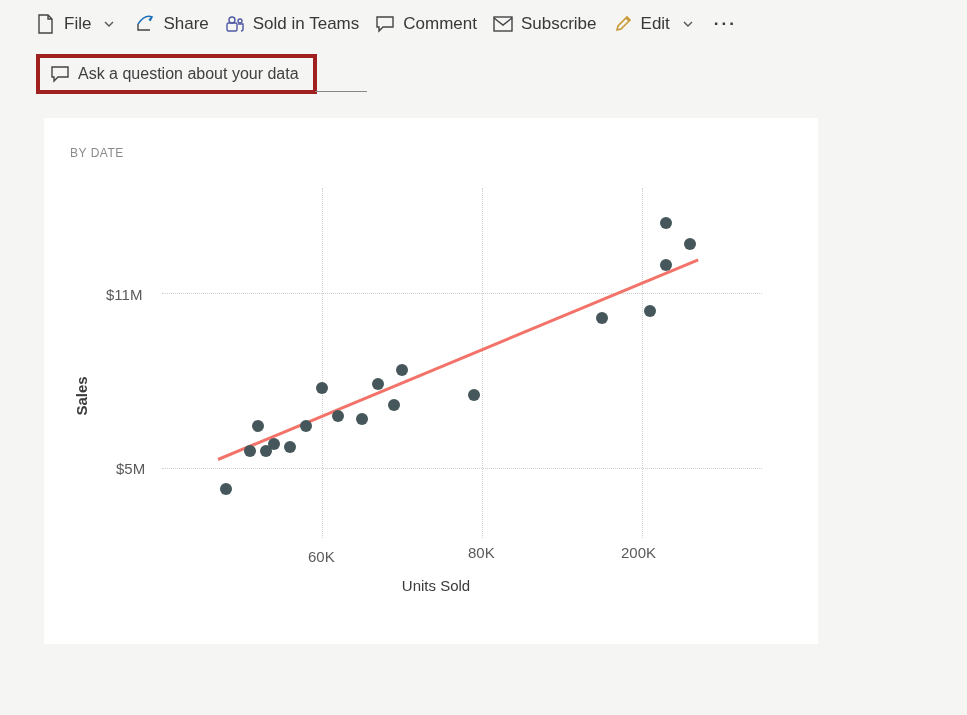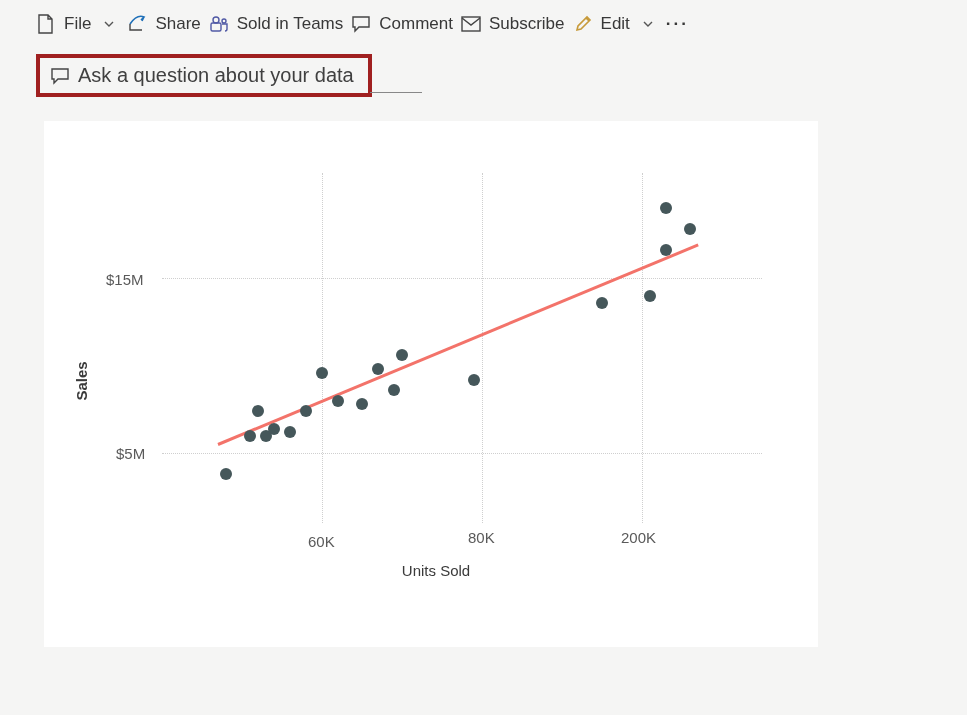--- a/index.html
+++ b/index.html
@@ -7,21 +7,21 @@
       font-family: "Segoe UI", -apple-system, sans-serif;
       background: #f5f5f4;
       width: 967px;
       height: 715px;
       overflow: hidden;
     }
     .toolbar {
       display: flex;
       align-items: center;
       padding: 14px 30px 14px 36px;
-      gap: 8px;
+      gap: 16px;
       background: #f5f5f4;
     }
     .toolbar-item {
       display: flex;
       align-items: center;
       gap: 8px;
       cursor: pointer;
       color: #383838;
       font-size: 17px;
       font-weight: 400;
@@ -33,21 +33,21 @@
       align-items: center;
     }
     .qa-highlight {
       border: 4px solid #a02020;
       padding: 6px 14px 6px 10px;
       display: flex;
       align-items: center;
       gap: 8px;
     }
     .qa-text {
-      font-size: 20px;
+      font-size: 16px;
       color: #404040;
     }
     .qa-underline {
       width: 52px;
       border-bottom: 1px solid #888;
       margin-left: -2px;
       margin-top: 34px;
     }
     .chart-card {
       margin: 24px 0 0 44px;
@@ -216,26 +216,27 @@
       <svg width="22" height="20" viewBox="0 0 20 18">
           <path d="M2 2 h16 v10 h-10 l-4 4 v-4 h-2 z" fill="none" stroke="#444" stroke-width="1.4"></path>
         </svg>
     </span>
     <span class="qa-text">Ask a question about your data</span>
   </div>
   <div class="qa-underline"></div>
 </div>
 
 <div class="chart-card">
+  <div class="chart-subtitle">BY DATE</div>
 
   <div class="chart-area">
     <div class="y-axis-label">Sales</div>
     <div class="x-axis-label">Units Sold</div>
 
-    <div class="tick-label" style="left:10px; top:98px;">$15M</div>
+    <div class="tick-label" style="left:10px; top:98px;">$11M</div>
     <div class="tick-label" style="left:20px; top:272px;">$5M</div>
     <div class="tick-label" style="left:212px; top:336px;margin-top:24px;">60K</div>
     <div class="tick-label" style="left:372px; top:356px;">80K</div>
     <div class="tick-label" style="left:525px; top:356px;">200K</div>
 
     <div class="plot" id="plot">
         <div class="gridline-v" style="left: 160px;"></div>
         <div class="gridline-v" style="left: 320px;"></div>
         <div class="gridline-v" style="left: 480px;"></div>
         <div class="gridline-h" style="top: 280px;"></div>

